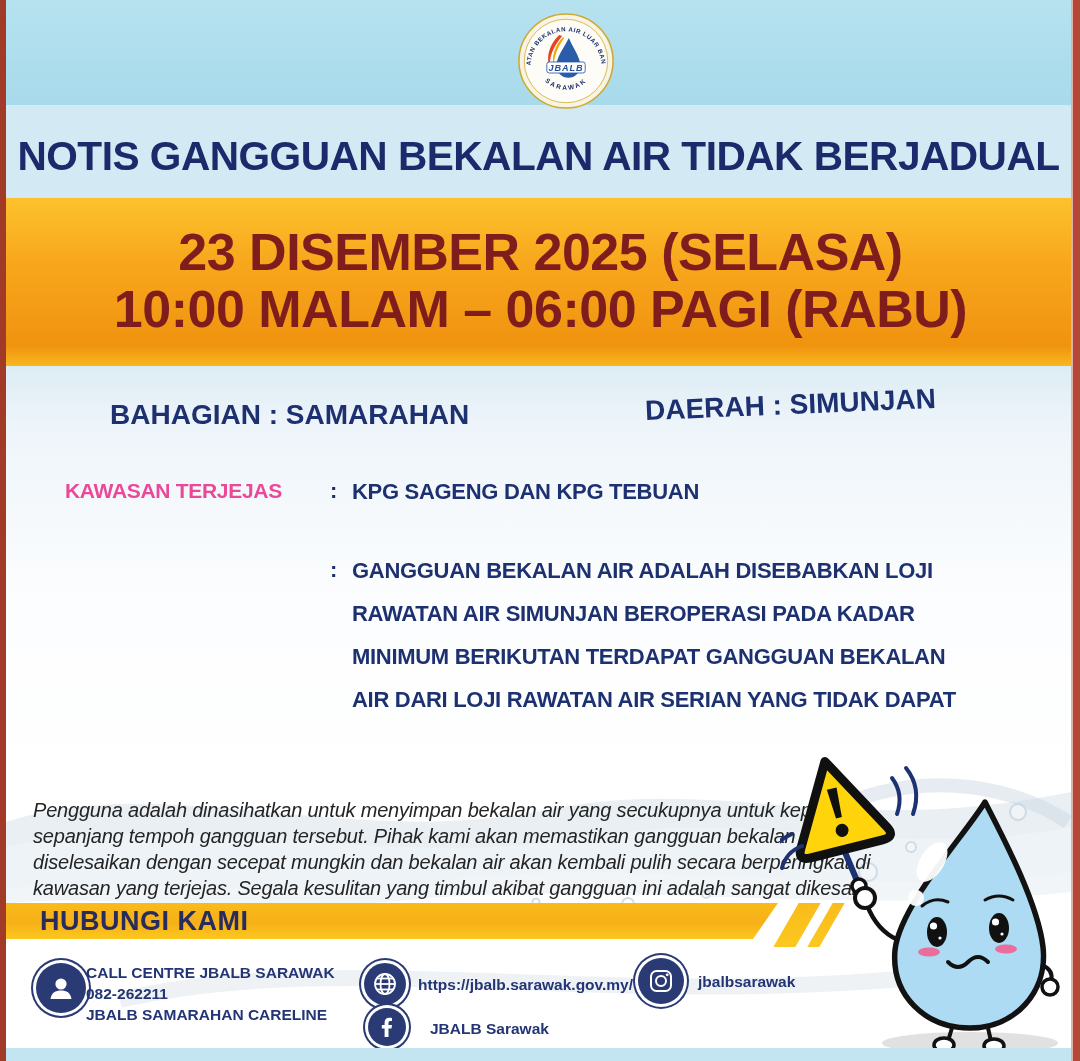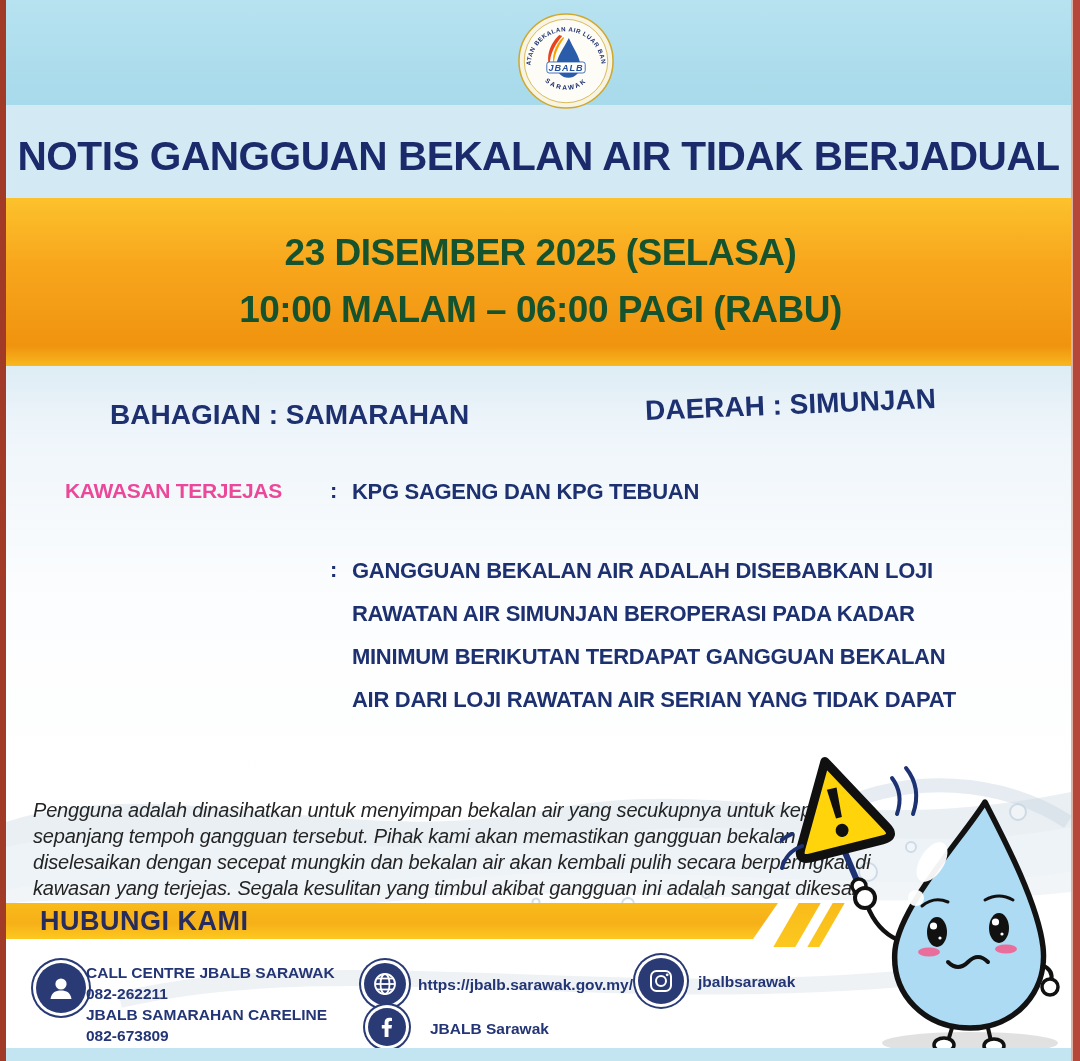--- a/index.html
+++ b/index.html
@@ -19,22 +19,22 @@
                  background:linear-gradient(180deg,#b7e2f0,#a7daeb); }
   .title-band  { position:absolute; left:6px; right:9px; top:105px; height:93px; background:#d3e9f3; }
   .date-band   { position:absolute; left:6px; right:9px; top:198px; height:168px;
                  background:linear-gradient(180deg,#fcc22c 0%,#f8a71d 38%,#f0930f 88%,#f8b81f 100%); }
   .body-band   { position:absolute; left:6px; right:9px; top:366px; height:430px;
                  background:linear-gradient(180deg,#ddecf4 0%,#eef5fa 14%,#fcfdfe 55%,#ffffff 100%); }
   .footer-band { position:absolute; left:6px; right:9px; top:796px; bottom:0; background:#ffffff; }
   .footer-strip{ position:absolute; left:6px; right:9px; bottom:0; height:13px; background:#c2e5f1; z-index:40; }
   .notice-title { left:6px; right:9px; top:133px; text-align:center; font-size:41px; font-weight:bold;
                   color:#1b2a6b; letter-spacing:-0.5px; transform:scaleX(0.99); }
-  .date-text { left:10px; right:9px; top:224px; text-align:center; font-size:37px; font-weight:bold;
-               color:#14532d; line-height:57px; letter-spacing:-0.5px; }
+  .date-text { left:10px; right:9px; top:224px; text-align:center; font-size:52px; font-weight:bold;
+               color:#7f1d1d; line-height:57px; letter-spacing:-0.5px; }
 
   .region { font-size:28px; font-weight:bold; color:#1d3070; }
   .kv-label { font-size:21px; font-weight:bold; color:#ec4899; letter-spacing:-0.3px; }
   .kv-colon { font-size:22px; font-weight:bold; color:#1d3070; }
   .kv-value { font-size:22px; font-weight:bold; color:#1d3070; letter-spacing:-0.3px; }
 
   .advisory { font-style:italic; font-size:20px; color:#242424; line-height:26px; letter-spacing:-0.2px; }
 
   .contact-banner {
     position:absolute; left:6px; top:903px; width:772px; height:36px;
@@ -147,21 +147,20 @@
   <div class="cicon" style="left:36px; top:963px; width:50px; height:50px;">
     <svg width="30" height="30" viewBox="0 0 30 30">
       <circle cx="15" cy="11" r="5.6" fill="#ffffff"></circle>
       <path d="M4.5,26 C5.5,19.5 9.5,17.5 15,17.5 C20.5,17.5 24.5,19.5 25.5,26 Z" fill="#ffffff"></path>
     </svg>
   </div>
   <div class="abs contact-text" style="left:86px; top:962px;">
     <div>CALL CENTRE JBALB SARAWAK</div>
     <div>082-262211</div>
     <div>JBALB SAMARAHAN CARELINE</div>
-    <div>082-673809</div>
   </div>
 
   <div class="cicon" style="left:364px; top:963px; width:42px; height:42px;">
     <svg width="28" height="28" viewBox="0 0 28 28" fill="none" stroke="#ffffff" stroke-width="1.8">
       <circle cx="14" cy="14" r="10"></circle>
       <ellipse cx="14" cy="14" rx="4.5" ry="10"></ellipse>
       <line x1="4" y1="14" x2="24" y2="14"></line>
       <line x1="5.5" y1="8.5" x2="22.5" y2="8.5"></line>
       <line x1="5.5" y1="19.5" x2="22.5" y2="19.5"></line>
     </svg>

